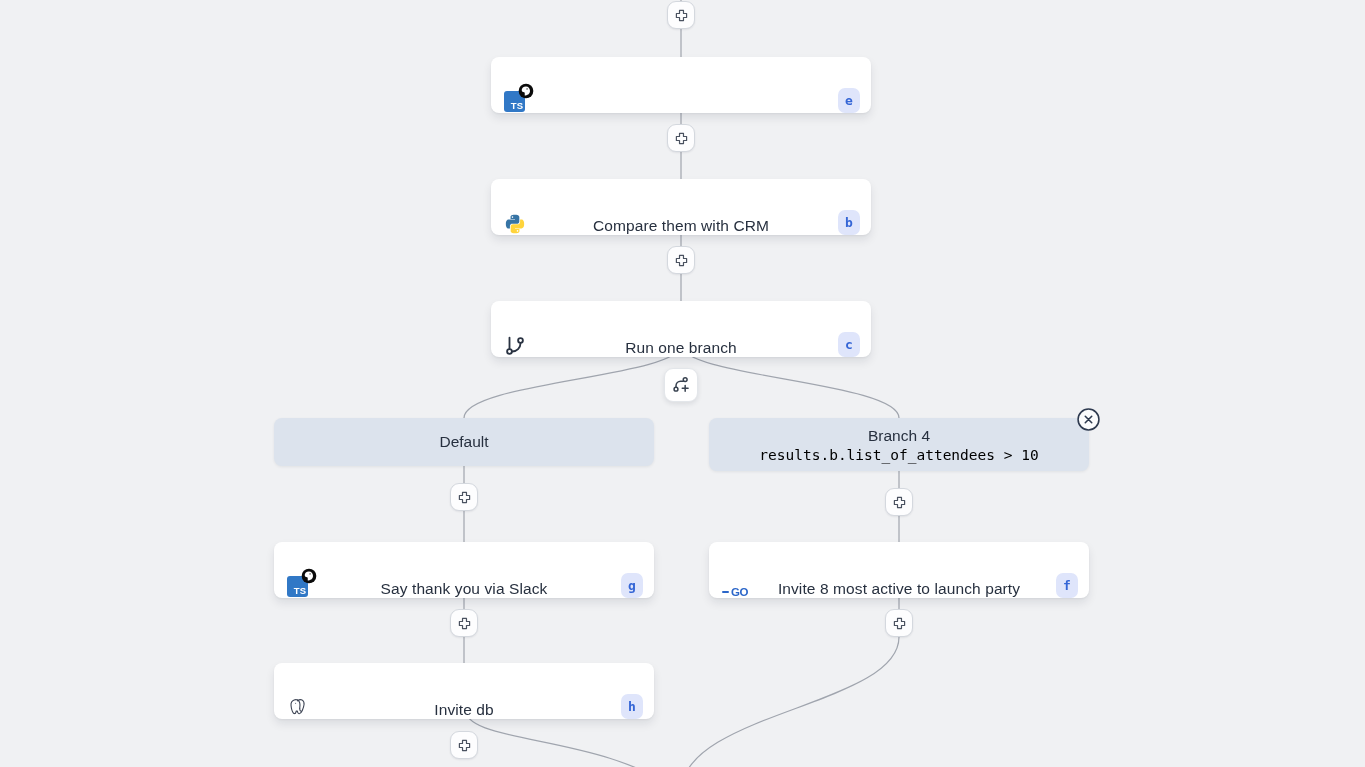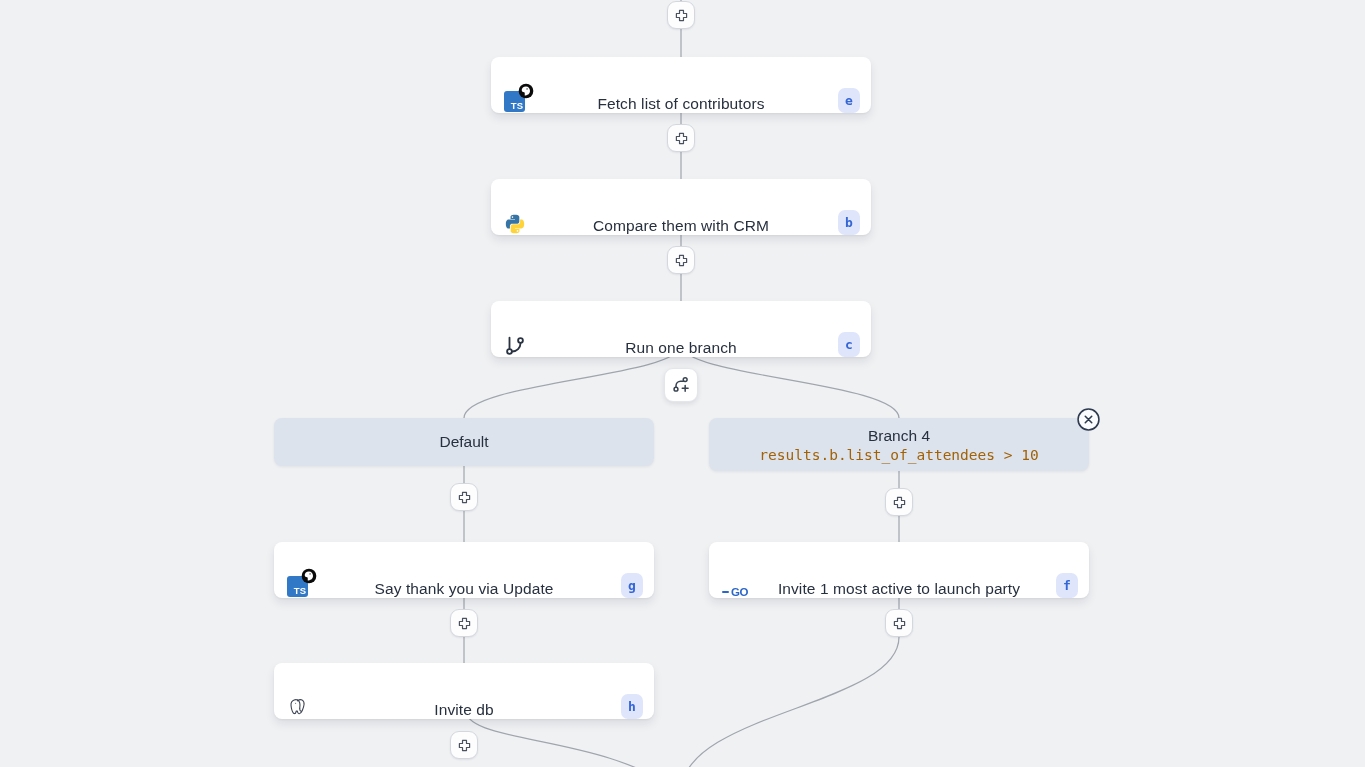--- a/index.html
+++ b/index.html
@@ -48,21 +48,21 @@
   .go-dash{width:7px;height:2.4px;background:#2b66c9;border-radius:2px;margin-right:2px;}
   .go-text{font-size:11.5px;font-weight:800;color:#2b66c9;letter-spacing:-.5px;}
 
   
   .branch-header{position:absolute;z-index:1;width:380px;box-sizing:border-box;
     background:#dce3ed;border-radius:8px;display:flex;flex-direction:column;
     align-items:center;justify-content:center;cursor:pointer;
     box-shadow:0 1px 3px rgba(16,24,40,.07);}
   .branch-header .bh-title{font-size:15.5px;color:#27303f;}
   .branch-header .bh-cond{font-family:"DejaVu Sans Mono",monospace;font-size:14.5px;
-    color:#a16207;margin-top:2px;}
+    color:#000000;margin-top:2px;}
 
   .close-btn{position:absolute;z-index:3;width:25px;height:25px;padding:0;border:none;
     background:transparent;cursor:pointer;}
   .close-btn svg{width:25px;height:25px;display:block;}
 </style>
 </head>
 <body>
 
 <div class="canvas">
 
@@ -136,21 +136,20 @@
         <span class="ts-box">TS</span>
         <span class="deno-badge">
           <svg viewBox="0 0 24 24">
               <circle cx="12" cy="12" r="11" fill="#0b0b0b"></circle>
               <path d="M12 5.2c-4 0-6.4 2.4-6.4 5.3 0 2 1.6 3.4 3.5 3.4.6 0 1 .5 1 1.1v3.9c3.6-.4 7.9-2.1 7.9-6.9 0-4-2.6-6.8-6-6.8z" fill="#fff"></path>
               <circle cx="13.6" cy="8.9" r=".95" fill="#0b0b0b"></circle>
             </svg>
         </span>
       </span>
     </span>
-    <span class="label">Fetch list of contributors</span>
     <span class="badge">e</span>
   </div>
 
   <div class="step" style="left:491px;top:301px">
     <span class="icon-slot">
       <svg class="lang-svg" viewBox="0 0 24 24" fill="none" stroke="#2a3342" stroke-width="2" stroke-linecap="round" stroke-linejoin="round">
         <line x1="6" y1="3" x2="6" y2="15"></line>
           <circle cx="18" cy="6" r="2.6"></circle>
           <circle cx="6" cy="18" r="2.6"></circle>
           <path d="M18 9a9 9 0 0 1-9 9"></path>
@@ -193,32 +192,32 @@
         <span class="ts-box">TS</span>
         <span class="deno-badge">
           <svg viewBox="0 0 24 24">
               <circle cx="12" cy="12" r="11" fill="#0b0b0b"></circle>
               <path d="M12 5.2c-4 0-6.4 2.4-6.4 5.3 0 2 1.6 3.4 3.5 3.4.6 0 1 .5 1 1.1v3.9c3.6-.4 7.9-2.1 7.9-6.9 0-4-2.6-6.8-6-6.8z" fill="#fff"></path>
               <circle cx="13.6" cy="8.9" r=".95" fill="#0b0b0b"></circle>
             </svg>
         </span>
       </span>
     </span>
-    <span class="label">Say thank you via Update</span>
+    <span class="label">Say thank you via Slack</span>
     <span class="badge">g</span>
   </div>
 
   <div class="step" style="left:709px;top:542px">
     <span class="icon-slot">
       <span class="go-icon">
           <span class="go-dash"></span>
           <span class="go-text">GO</span>
         </span>
     </span>
-    <span class="label">Invite 1 most active to launch party</span>
+    <span class="label">Invite 8 most active to launch party</span>
     <span class="badge">f</span>
   </div>
 
   <div class="step" style="left:274px;top:663px">
     <span class="icon-slot">
       <svg class="lang-svg" viewBox="0 0 24 24" fill="none" stroke="#3d4454" stroke-width="1.2" stroke-linecap="round" stroke-linejoin="round">
         <path d="M11.6 3.2c-1.2-.4-2.6-.4-3.8.1C5.5 4.2 4.1 6.4 4.4 9.3c.3 3 1.4 6.8 2.6 8.2.8.9 1.9.7 2.4-.2.3-.5.5-1.2.6-2 .4.1.9.1 1.3 0 .1 1.5.7 2.8 1.8 3 1.4.3 2.7-1.5 3.6-3.5.9-2.2 1.7-4.8 1.9-6.6.2-2-.3-3.9-2-4.8-1.6-.8-3.6-.4-5 .8z"></path>
         <path d="M13.9 12.3c-.1 2 .6 3.2 1.7 3.1"></path>
         <path d="M11.6 3.2c1 .6 1.9 1.6 2.3 3.1.4 1.4.3 3.7 0 6"></path>
         <circle cx="9.4" cy="6.8" r=".55" fill="#3d4454" stroke="none"></circle>

